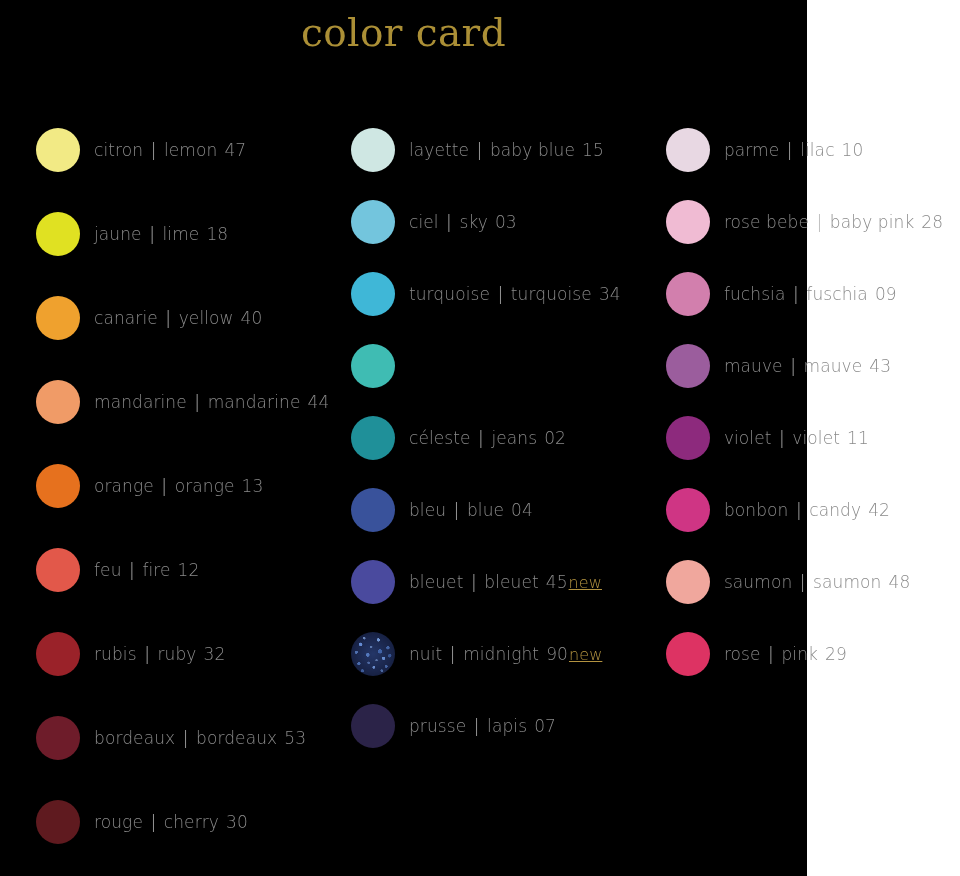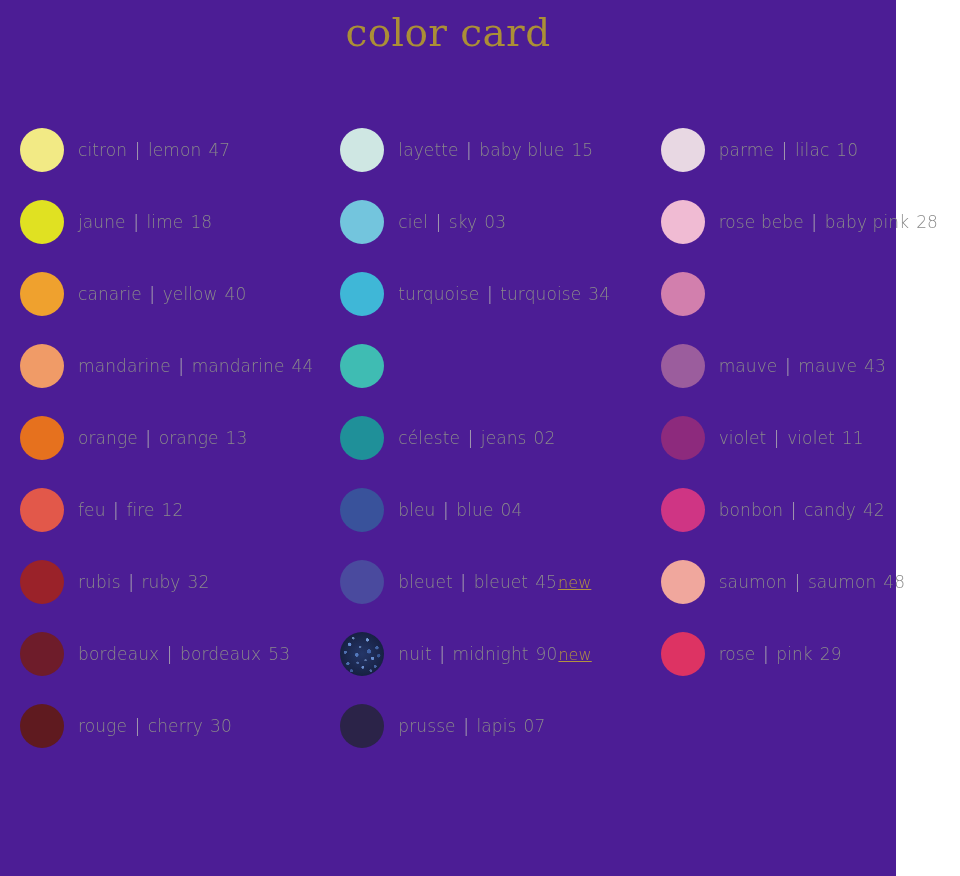--- a/index.html
+++ b/index.html
@@ -9,23 +9,23 @@
   body {
     width: 960px;
     height: 876px;
     background: #ffffff;
     font-family: "DejaVu Sans", sans-serif;
     overflow: hidden;
   }
 
   #page {
     position: relative;
-    width: 896px;
+    width: 807px;
     height: 876px;
-    background: #4c1d95;
+    background: #000000;
   }
 
   .page-title {
     text-align: center;
     font-family: "DejaVu Serif", serif;
     font-size: 39px;
     font-weight: 400;
     color: #ab8f36;
     letter-spacing: 0.4px;
     margin: 0;
@@ -40,21 +40,21 @@
     width: 960px;
     display: flex;
     align-items: flex-start;
   }
 
   .column {
     display: flex;
     flex-direction: column;
   }
 
-  .col-1 { width: 310px; padding-left: 20px; }
+  .col-1 { width: 310px; padding-left: 36px; gap: 12px; }
   .col-2 { width: 310px; padding-left: 11px; }
   .col-3 { width: 300px; padding-left: 11px; }
 
   .swatch-row {
     display: flex;
     align-items: center;
     height: 72px;
   }
 
   .swatch {
@@ -201,20 +201,21 @@
         <div class="swatch-row">
           <div class="swatch" style="background-color: rgb(232, 216, 227);"></div>
           <div class="swatch-label"><span>parme</span><span class="sep"> | </span><span>lilac</span><span class="code">10</span></div>
         </div>
         <div class="swatch-row">
           <div class="swatch" style="background-color: rgb(240, 187, 211);"></div>
           <div class="swatch-label"><span>rose bebe</span><span class="sep"> | </span><span>baby pink</span><span class="code">28</span></div>
         </div>
         <div class="swatch-row">
           <div class="swatch" style="background-color: rgb(210, 127, 173);"></div>
+          <div class="swatch-label"><span>fuchsia</span><span class="sep"> | </span><span>fuschia</span><span class="code">09</span></div>
         </div>
         <div class="swatch-row">
           <div class="swatch" style="background-color: rgb(155, 93, 157);"></div>
           <div class="swatch-label"><span>mauve</span><span class="sep"> | </span><span>mauve</span><span class="code">43</span></div>
         </div>
         <div class="swatch-row">
           <div class="swatch" style="background-color: rgb(141, 42, 125);"></div>
           <div class="swatch-label"><span>violet</span><span class="sep"> | </span><span>violet</span><span class="code">11</span></div>
         </div>
         <div class="swatch-row">

